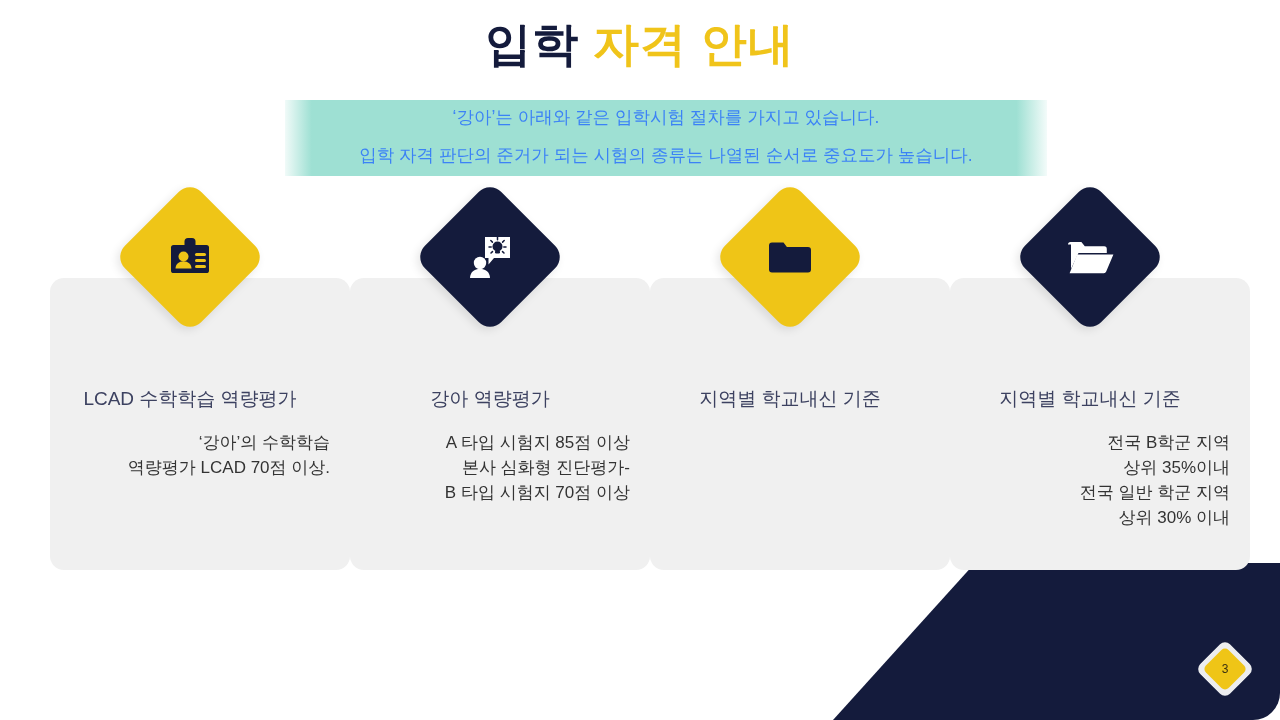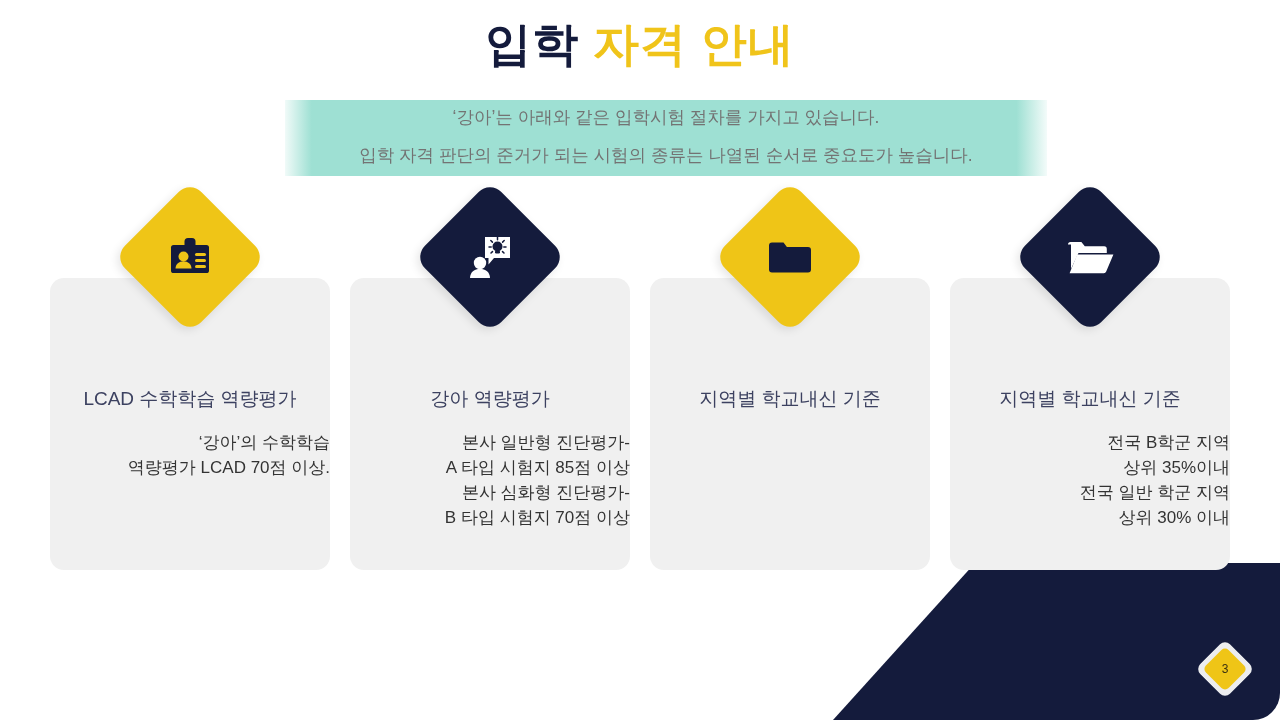--- a/index.html
+++ b/index.html
@@ -46,35 +46,36 @@
         rgba(158,224,211,1) 3.5%,
         rgba(158,224,211,1) 96%,
         rgba(158,224,211,0.12) 100%);
   }
   .subtitle-text {
     position: absolute;
     left: 275px;
     top: 98px;
     width: 782px;
     text-align: center;
-    color: #737373;
+    color: #3b82f6;
     font-size: 17.5px;
     line-height: 38px;
   }
   .subtitle-text .line { display: block; white-space: nowrap; }
   .subtitle-text .line.wide { letter-spacing: 0px; }
 
   
   .card {
     position: absolute;
     top: 278px;
     width: 280px;
     height: 292px;
     background: #f0f0f0;
     border-radius: 14px;
+    padding-left: 20px;
   }
   .card.c1 { left: 50px; }
   .card.c2 { left: 350px; }
   .card.c3 { left: 650px; }
   .card.c4 { left: 950px; }
 
   .card-title {
     position: absolute;
     top: 108px;
     left: 0;
@@ -207,21 +208,20 @@
       <path d="M11.5 37.5c0-4.4 3.6-7.3 8-7.3s8 2.9 8 7.3z" fill="#EFC517"></path>
       <rect x="31" y="22" width="11" height="3" rx="1.5" fill="#EFC517"></rect>
       <rect x="31" y="28" width="11" height="3" rx="1.5" fill="#EFC517"></rect>
       <rect x="31" y="34" width="11" height="3" rx="1.5" fill="#EFC517"></rect>
     </svg>
   </div>
 
   <div class="card c2">
     <div class="card-title">강아 역량평가</div>
     <div class="card-body">
-      <span class="line">본사 일반형 진단평가-</span>
       <span class="line">A 타입 시험지 85점 이상</span>
       <span class="line">본사 심화형 진단평가-</span>
       <span class="line">B 타입 시험지 70점 이상</span>
     </div>
   </div>
   <div class="diamond d2"></div>
   <div class="diamond-icon i2">
     <svg width="52" height="52" viewBox="0 0 52 52">
       <path d="M21 6h25v21H30l-5.5 6.5V27H21z" fill="#ffffff"></path>
       <circle cx="33.5" cy="15.5" r="5" fill="#141B3C"></circle>

